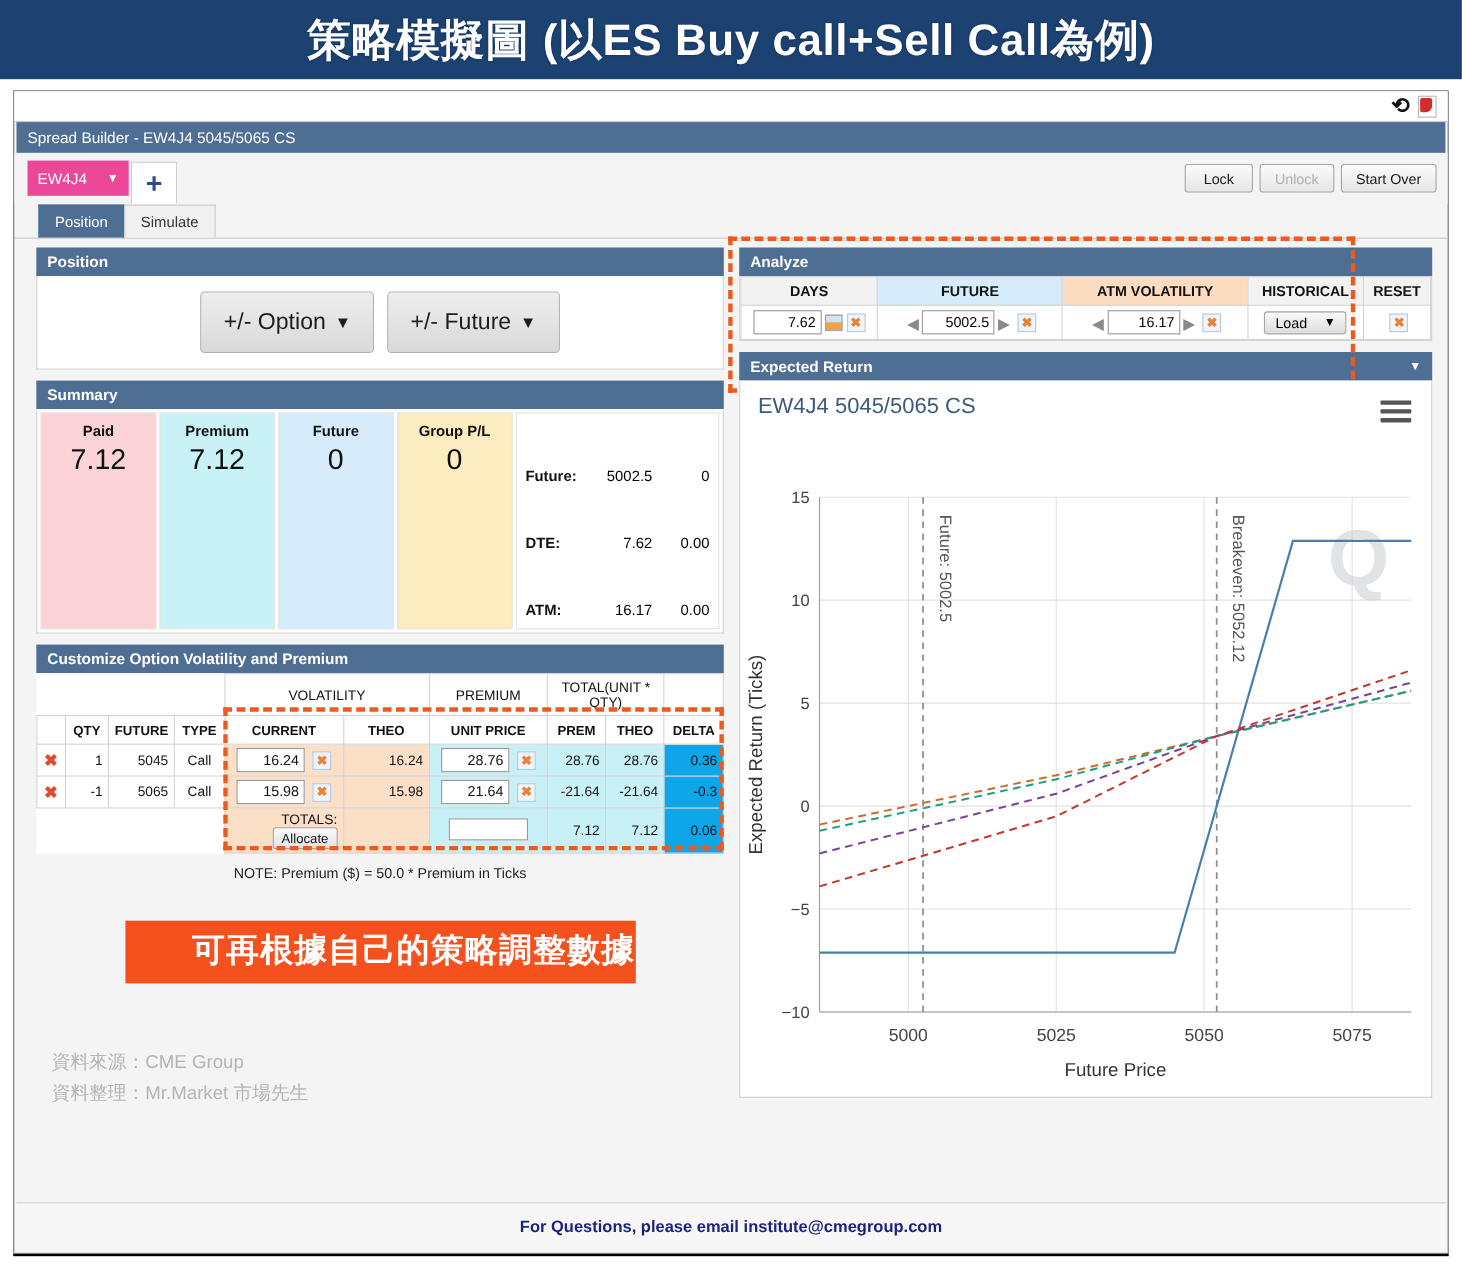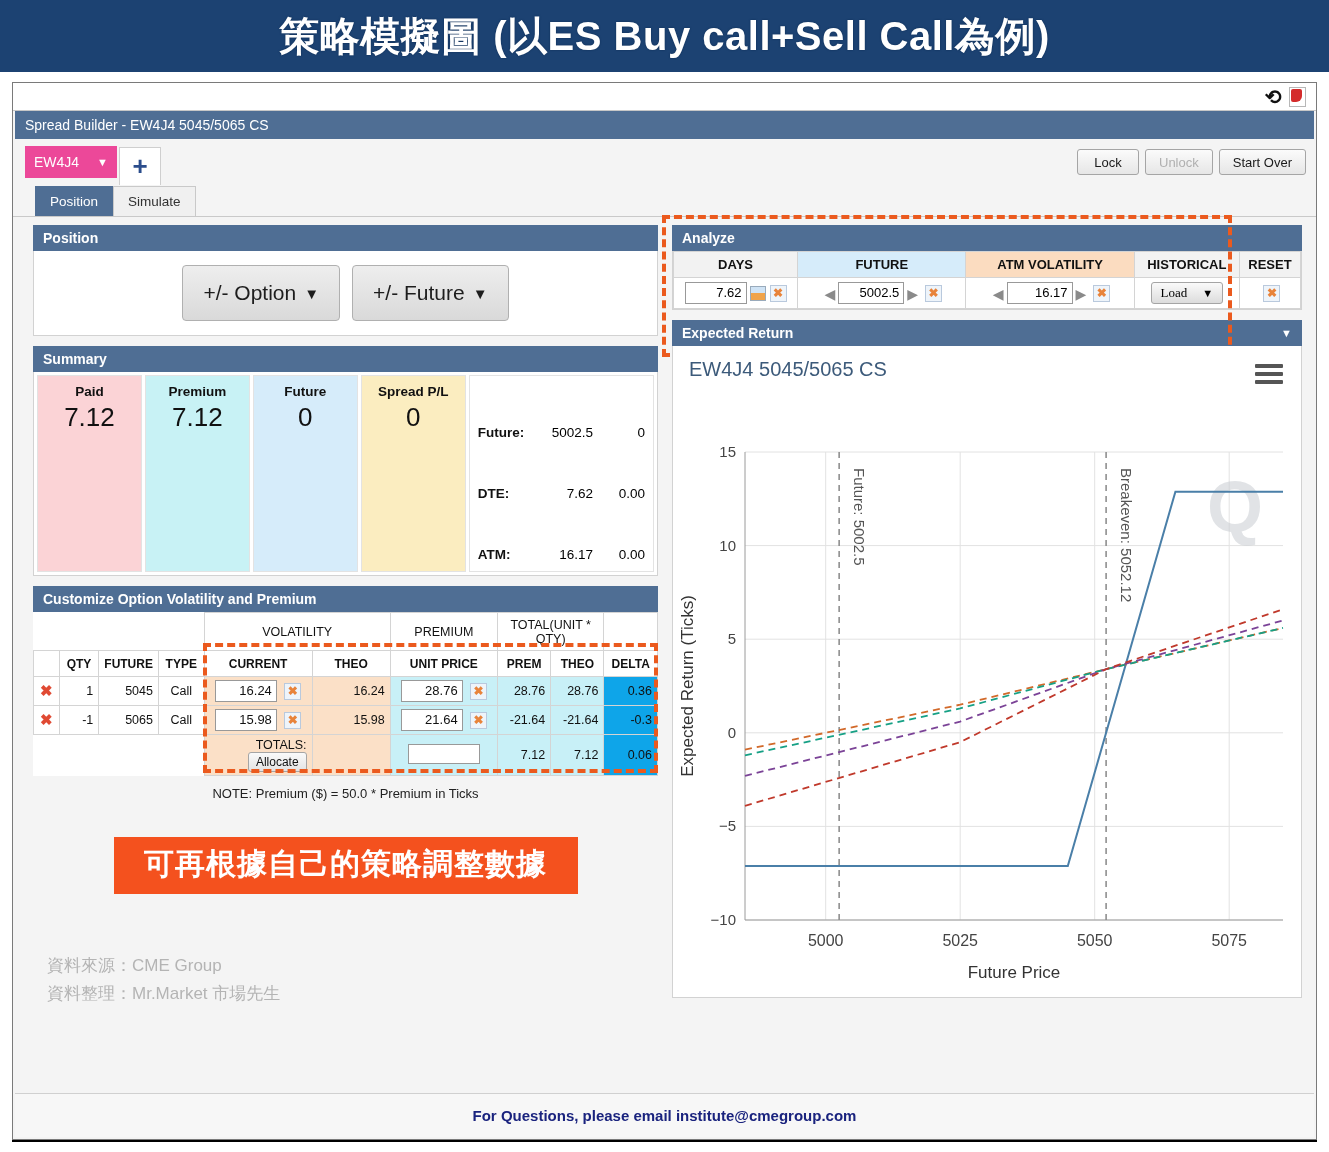--- a/index.html
+++ b/index.html
@@ -128,21 +128,21 @@
     background:#fff; display:inline-block; }
   .note{ text-align:center; font-size:13px; color:#222;
     margin-top:10px; }
 
   
   .dash-box{ position:absolute; border:4px dashed #eb5a1e;
     pointer-events:none; }
 
   
   .caption{ margin:36px auto 0; width:464px; background:#f4511e;
-    color:#fff; font-size:30px; font-weight:bold; text-align:center;
+    color:#fff; font-size:30px; font-weight:bold; text-align:right;
     padding:7px 0 9px; letter-spacing:1px; }
   .credits{ margin-top:58px; color:#b4b4b4; font-size:17px;
     line-height:28px; padding-left:14px; }
 
   
   .analyze-body{ background:#fff; border:1px solid #d2d2d2;
     border-top:none; }
   table.anl{ width:100%; border-collapse:collapse; font-size:13px; }
   table.anl th{ border:1px solid #d4d4d4; padding:5px 4px;
     font-size:13px; color:#111; }
@@ -154,21 +154,21 @@
   .h-hist{ background:#f2f2f2; }
   .h-reset{ background:#f2f2f2; }
   .spin{ color:#8a8a8a; font-size:14px; vertical-align:middle;
     padding:0 3px; }
   .calico{ display:inline-block; width:16px; height:15px;
     border:1px solid #9ab; background:
       linear-gradient(#cfe3f5 45%, #f0a34a 45%); vertical-align:middle;
     margin-left:3px; }
   .load-btn{ border:1px solid #a5a5a5; border-radius:3px;
     background:linear-gradient(#fafafa,#dcdcdc); font-size:13px;
-    padding:2px 9px; display:inline-flex; align-items:center; gap:5px;font-family:Liberation Serif, serif; }
+    padding:2px 9px; display:inline-flex; align-items:center; gap:5px; }
 
   
   .er-wrap{ margin-top:10px; }
   .chart-box{ background:#fff; border:1px solid #d2d2d2;
     border-top:none; height:652px; position:relative; }
   .chart-title{ color:#3c5a7a; font-size:20px; padding:12px 0 0 16px; }
   .burger{ position:absolute; right:18px; top:18px; width:28px; }
   .burger i{ display:block; height:4px; background:#555;
     margin-bottom:4px; border-radius:1px; }
   .legend{ display:flex; justify-content:center; gap:26px;
@@ -252,21 +252,21 @@
           </div>
           <div class="sum-card c-prem">
             <div class="lbl">Premium</div>
             <div class="val">7.12</div>
           </div>
           <div class="sum-card c-fut">
             <div class="lbl">Future</div>
             <div class="val">0</div>
           </div>
           <div class="sum-card c-pl">
-            <div class="lbl">Spread P/L</div>
+            <div class="lbl">Group P/L</div>
             <div class="val">0</div>
           </div>
           <div class="sum-table">
             <div class="r">
               <div class="k">Future:</div>
               <div class="v1">5002.5</div>
               <div class="v2">0</div>
             </div>
             <div class="r">
               <div class="k">DTE:</div>

